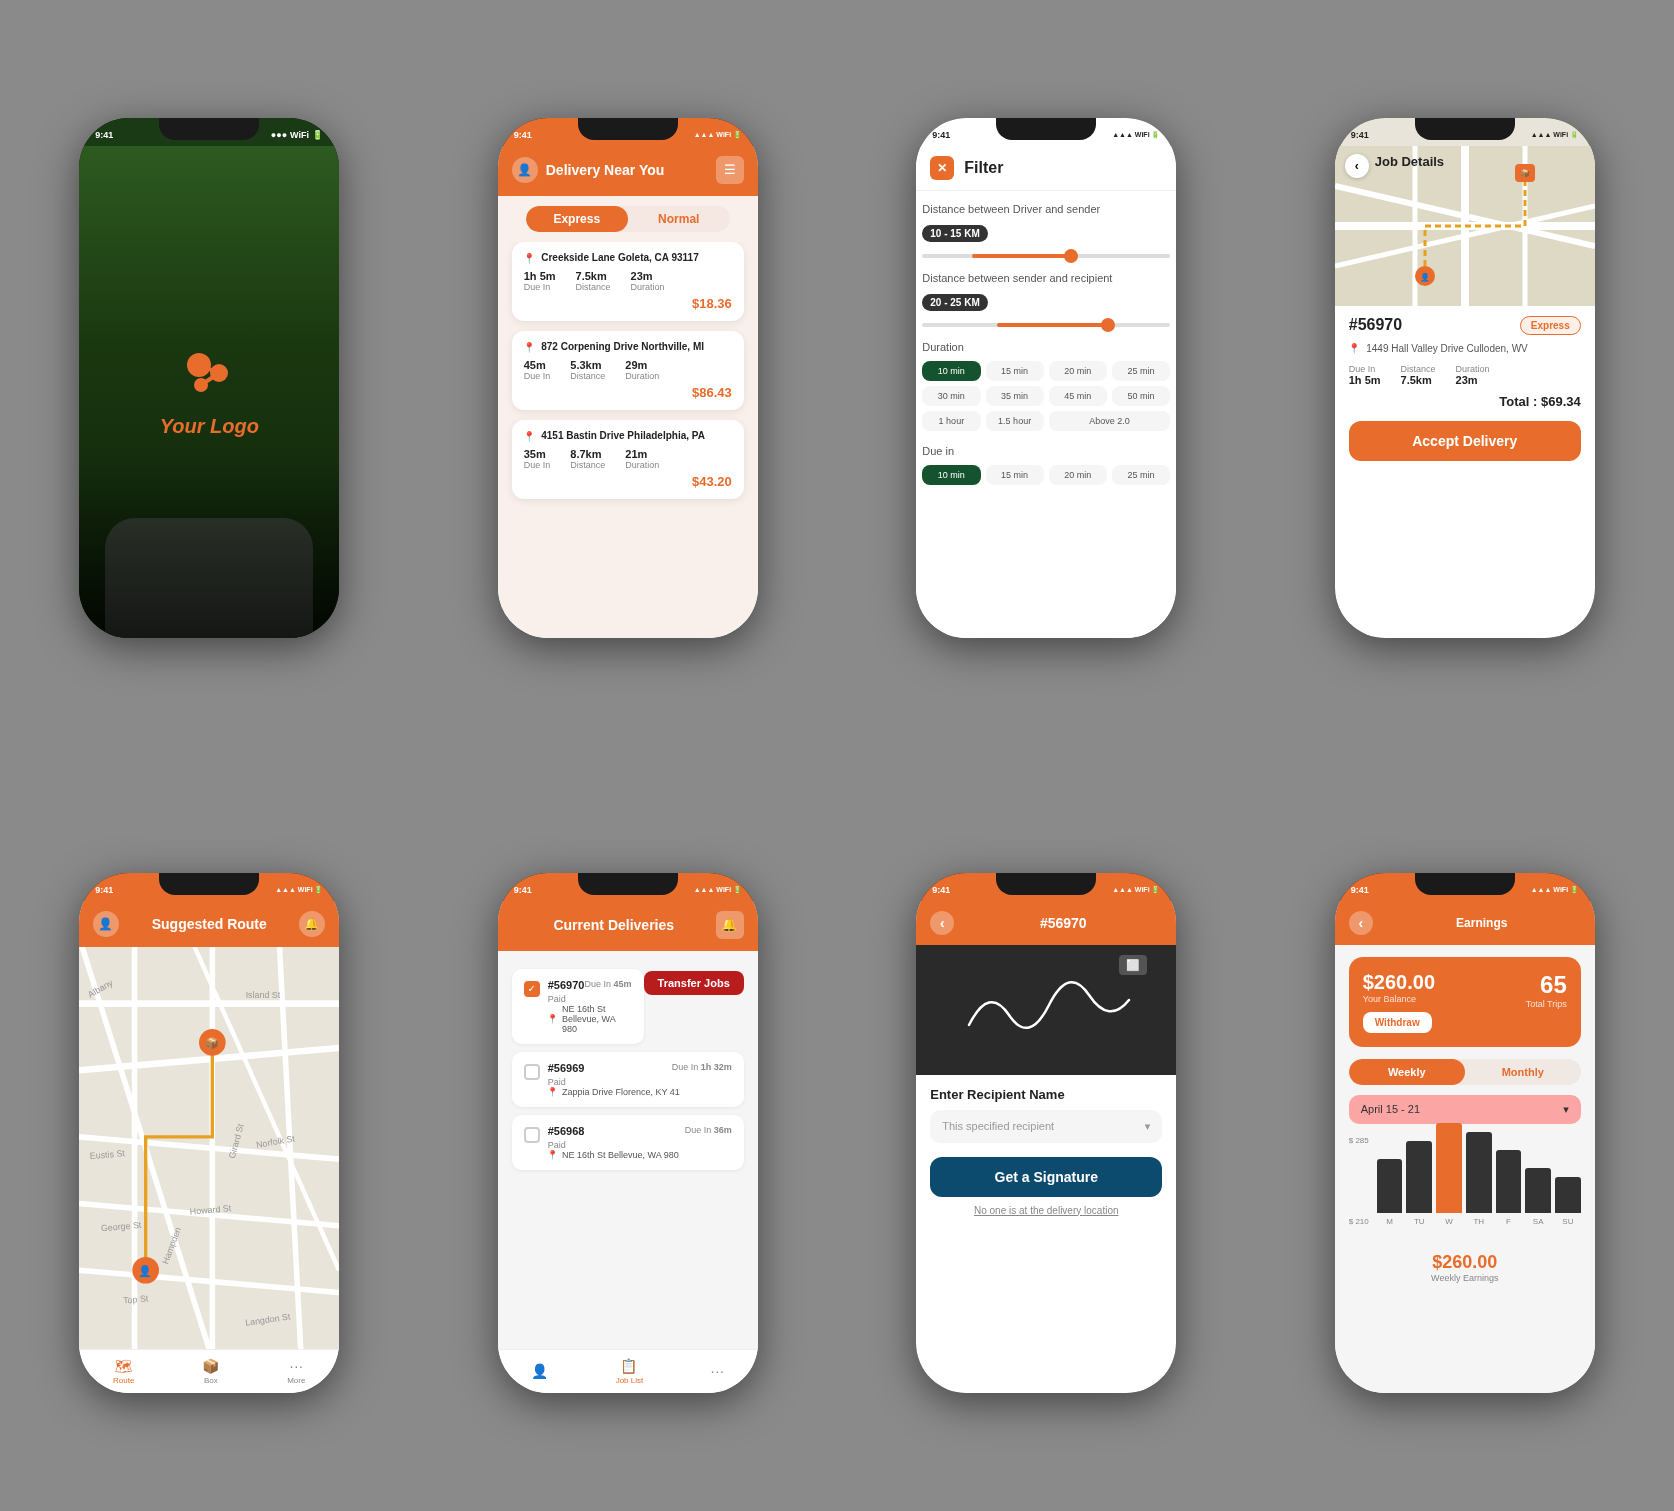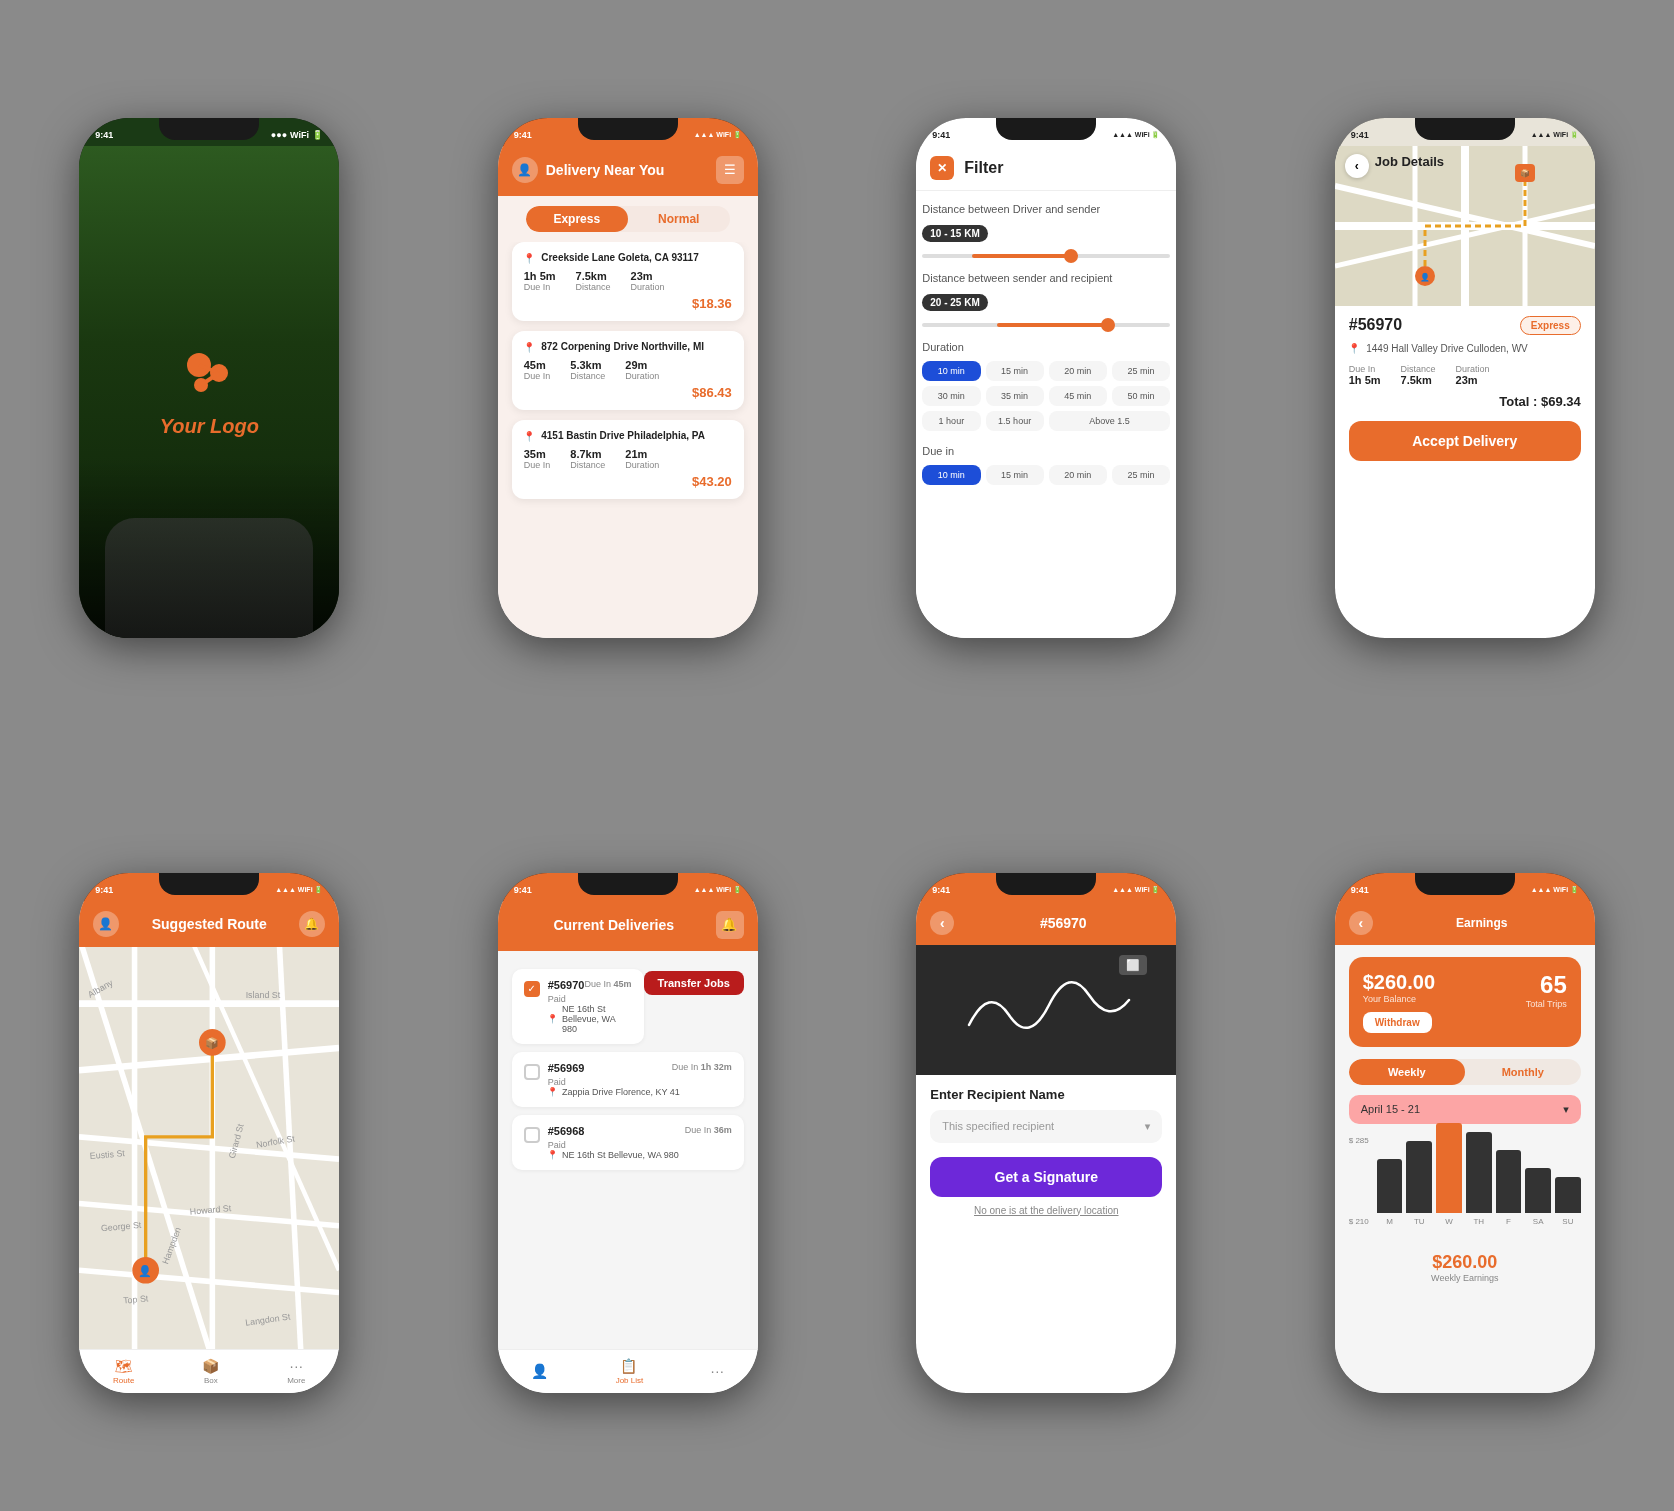--- a/index.html
+++ b/index.html
@@ -192,21 +192,21 @@
     }
     .duration-chip {
       background: #f5f5f5;
       border-radius: 8px;
       padding: 5px 2px;
       text-align: center;
       font-size: 9px;
       color: #555;
     }
     .duration-chip.active {
-      background: #1d4ed8;
+      background: #14532d;
       color: #fff;
     }
 
     
     .map-area {
       height: 160px;
       background: #e8e8d0;
       position: relative;
       overflow: hidden;
       flex-shrink: 0;
@@ -376,21 +376,21 @@
       border-radius: 10px;
       padding: 10px 12px;
       display: flex;
       justify-content: space-between;
       align-items: center;
       font-size: 11px;
       color: #999;
       margin-bottom: 14px;
     }
     .get-sig-btn {
-      background: #6d28d9;
+      background: #0c4a6e;
       color: #fff;
       border: none;
       border-radius: 12px;
       padding: 12px;
       width: 100%;
       font-size: 14px;
       font-weight: 700;
       cursor: pointer;
       margin-top: auto;
     }
@@ -639,21 +639,21 @@
             <div class="duration-chip active">10 min</div>
             <div class="duration-chip">15 min</div>
             <div class="duration-chip">20 min</div>
             <div class="duration-chip">25 min</div>
             <div class="duration-chip">30 min</div>
             <div class="duration-chip">35 min</div>
             <div class="duration-chip">45 min</div>
             <div class="duration-chip">50 min</div>
             <div class="duration-chip">1 hour</div>
             <div class="duration-chip">1.5 hour</div>
-            <div class="duration-chip" style="grid-column:span 2;">Above 1.5</div>
+            <div class="duration-chip" style="grid-column:span 2;">Above 2.0</div>
           </div>
         </div>
         <div class="filter-section">
           <div class="filter-label">Due in</div>
           <div class="duration-grid">
             <div class="duration-chip active">10 min</div>
             <div class="duration-chip">15 min</div>
             <div class="duration-chip">20 min</div>
             <div class="duration-chip">25 min</div>
           </div>

